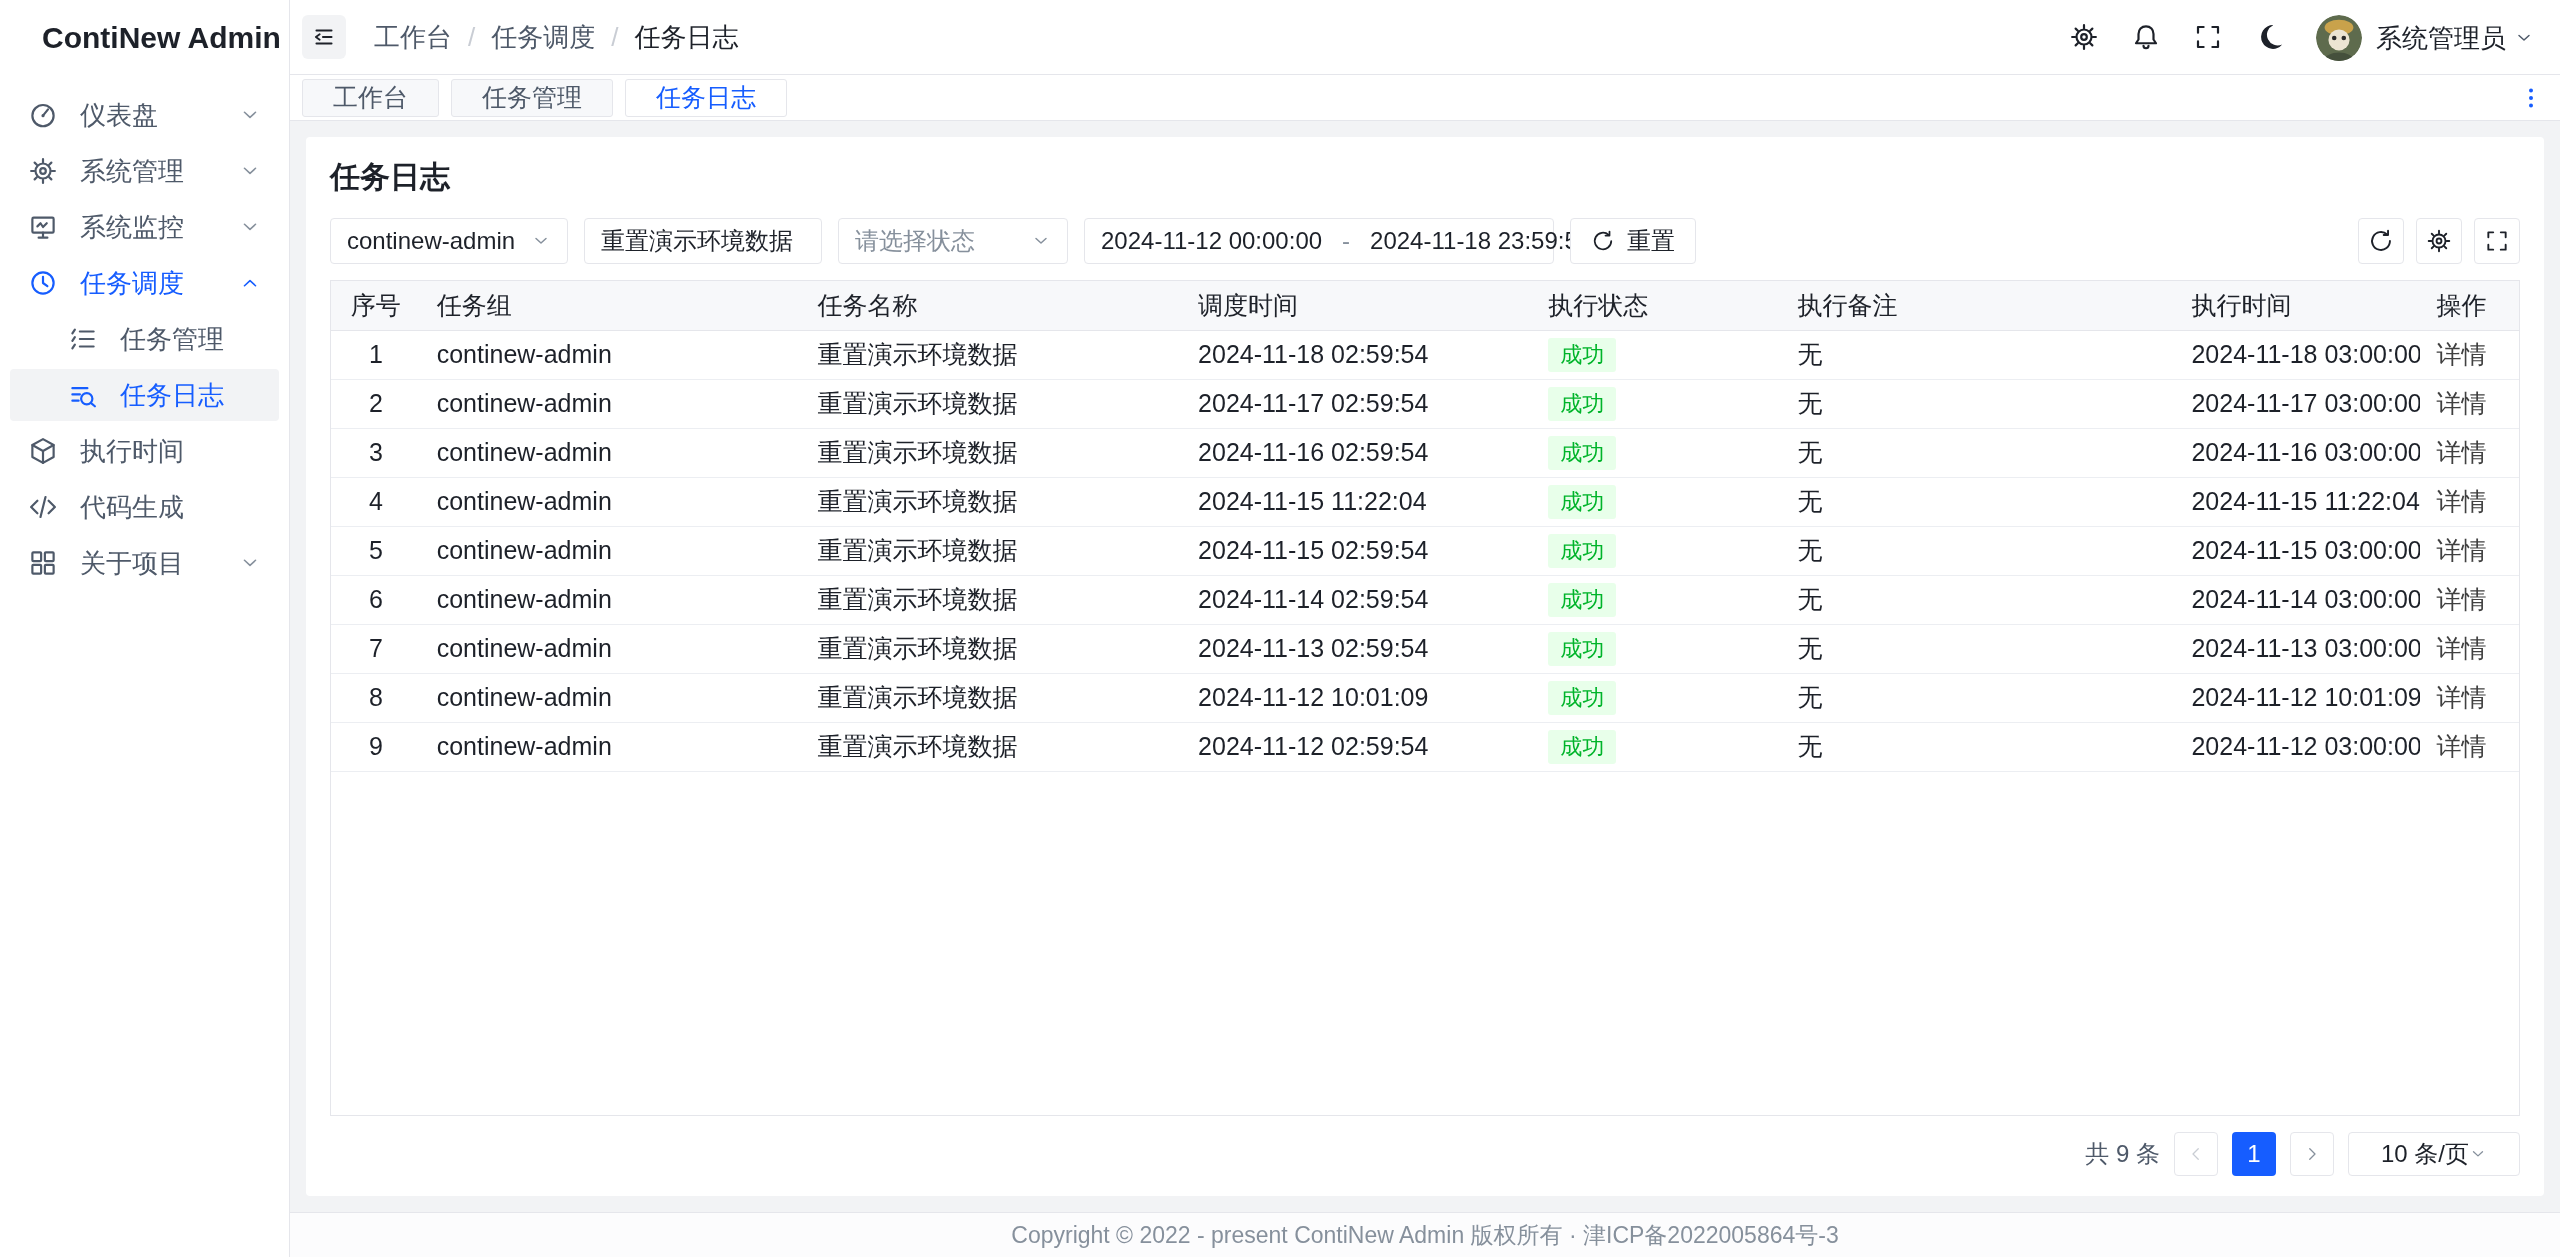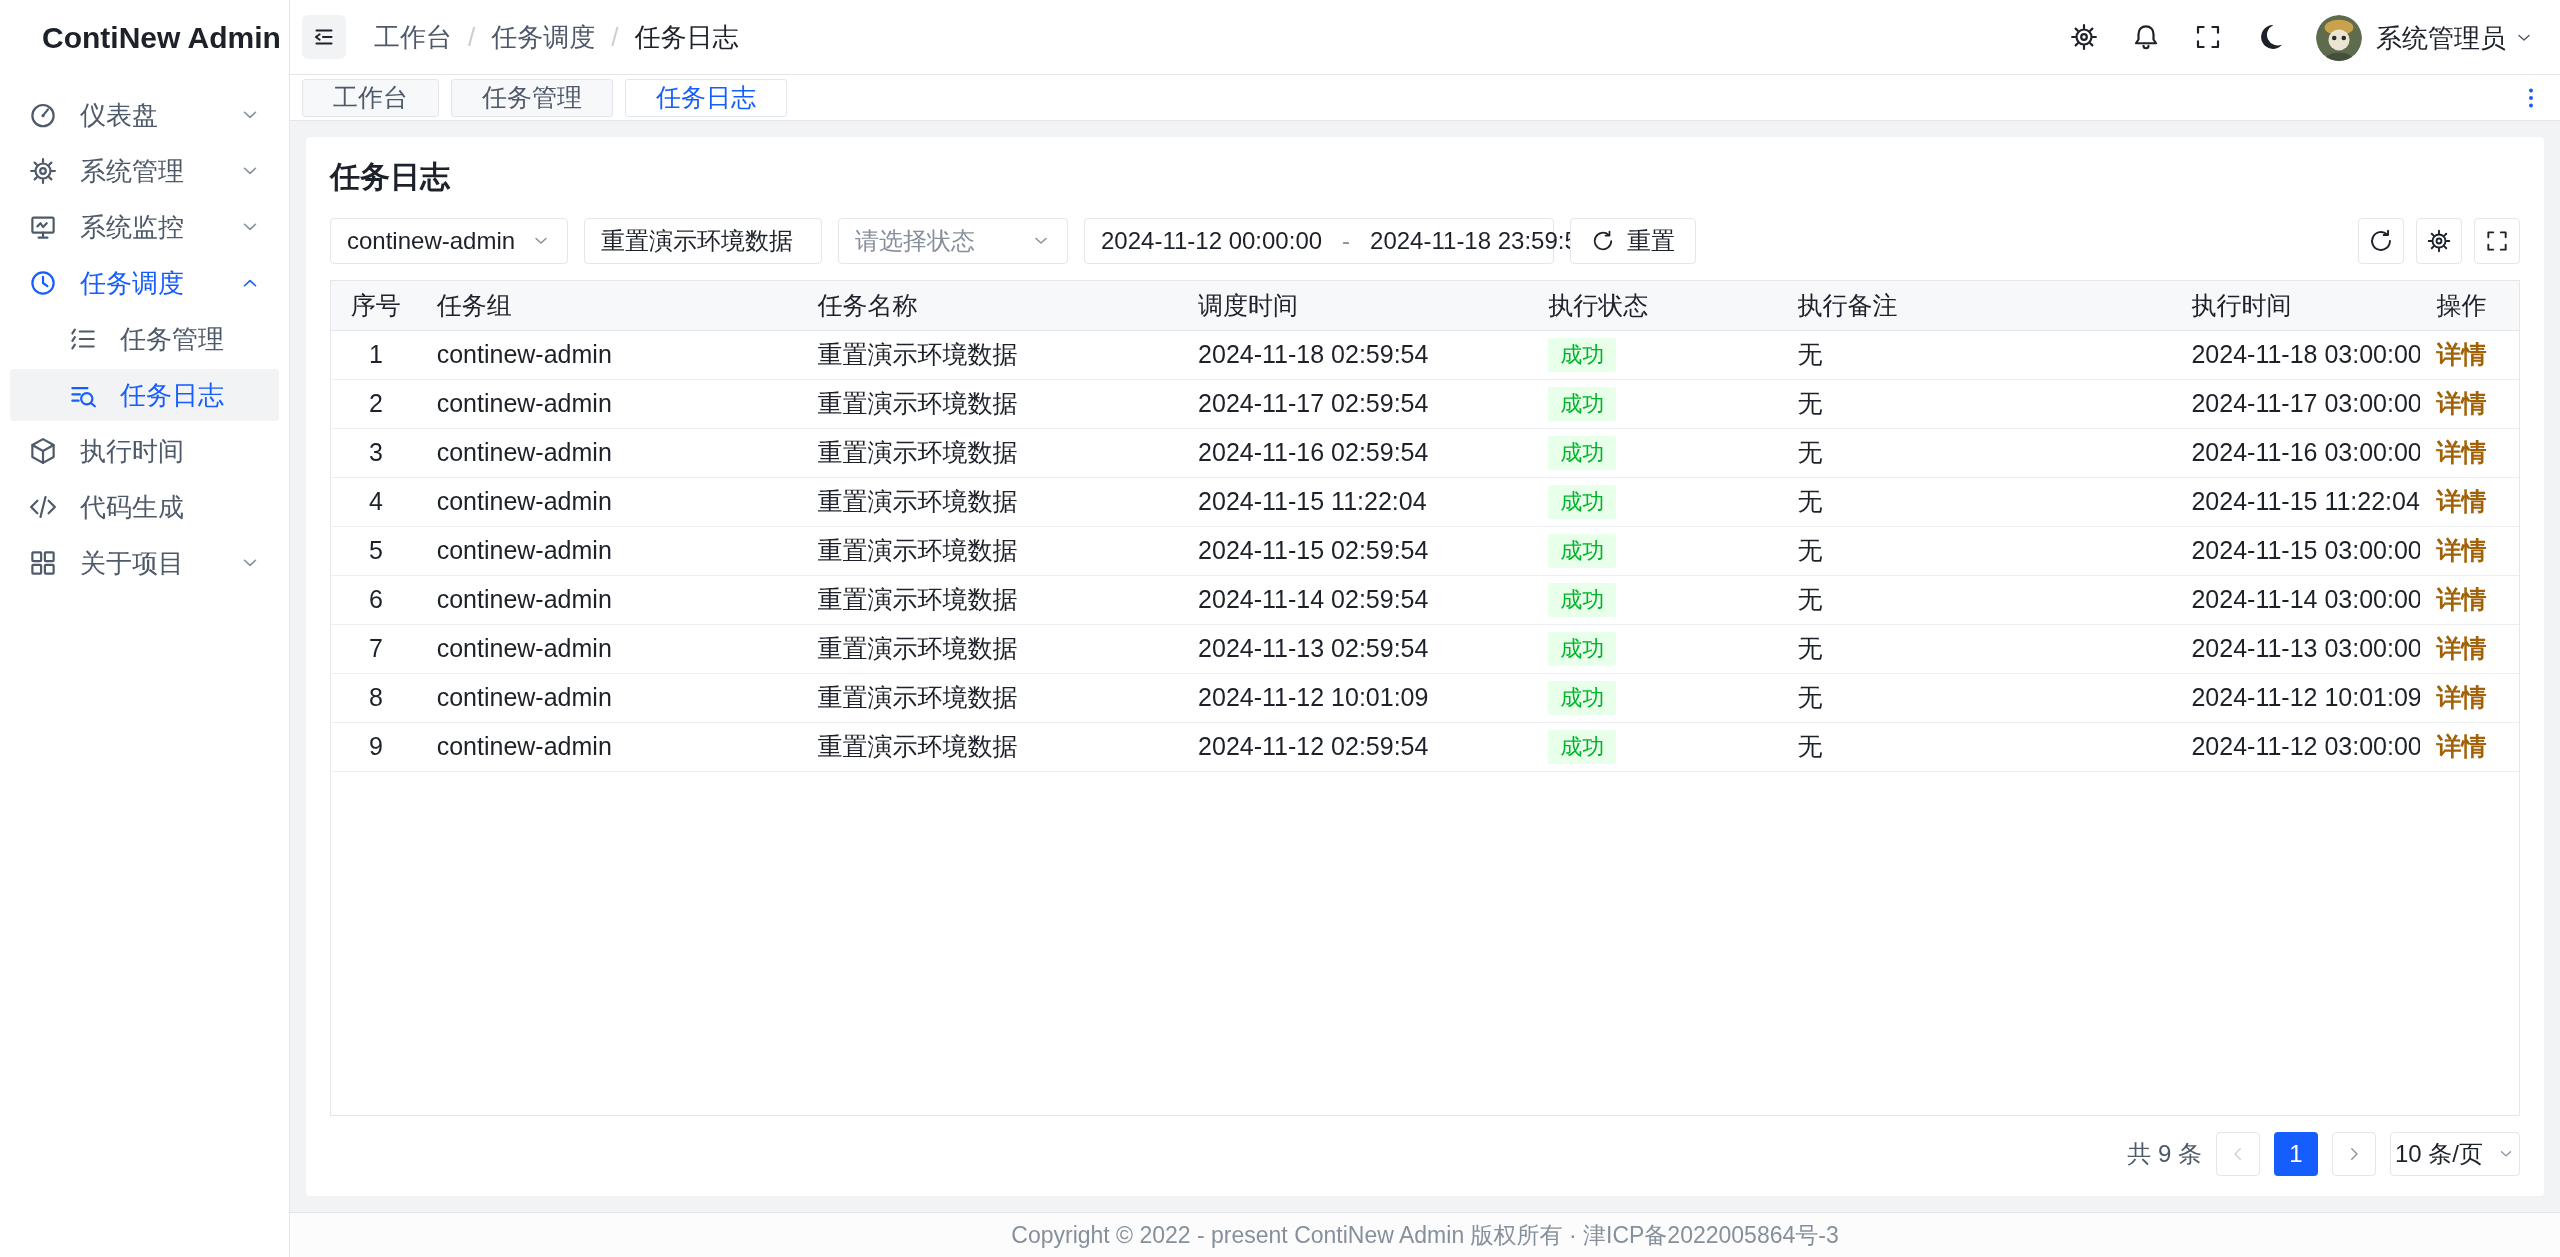--- a/index.html
+++ b/index.html
@@ -81,32 +81,32 @@
   .table-wrap { flex:1; border:1px solid #e5e6eb; border-radius:0; overflow:hidden; min-height:0; }
   table { width:100%; border-collapse:collapse; table-layout:fixed; font-size:25px; }
   th { background:#f7f8fa; height:49px; text-align:left; font-weight:500; color:#1d2129; padding:0 16px;
     border-bottom:1px solid #e5e6eb; white-space:nowrap; }
   td { height:49px; padding:0 16px; border-bottom:1px solid #eceef2; color:#1d2129; white-space:nowrap; overflow:hidden; }
   .col-no { text-align:center; }
   col.c-no{width:4.1%} col.c-group{width:17.4%} col.c-name{width:17.4%} col.c-sched{width:16%}
   col.c-status{width:11.4%} col.c-remark{width:18%} col.c-exec{width:11.2%} col.c-act{width:4.5%}
   .badge-success { display:inline-block; background:#e8ffea; color:#00b42a; font-size:22px; line-height:34px;
     padding:0 12px; border-radius:3px; }
-  .link { color:#a16207; cursor:pointer; text-decoration:none;font-weight:bold; }
+  .link { color:#404040; cursor:pointer; text-decoration:none; }
 
   
   .pager { display:flex; align-items:center; justify-content:flex-end; gap:14px; margin-top:16px; font-size:24px; color:#4e5969; flex-shrink:0; }
   .pg-btn { width:44px; height:44px; border:1px solid #e5e6eb; border-radius:4px; background:#fff;
     display:flex; align-items:center; justify-content:center; cursor:pointer; }
   .pg-btn .icn { width:18px; height:18px; }
   .pg-prev { color:#c9cdd4; }
   .pg-next { color:#86909c; }
   .pg-num { width:44px; height:44px; border-radius:4px; background:#165dff; color:#fff;
     display:flex; align-items:center; justify-content:center; font-size:24px; cursor:pointer; }
-  .pg-size { height:44px; gap:14px; padding:0 4px; }
+  .pg-size { height:44px; padding:0 32px; }
   .pg-size .chev { width:18px; height:18px; color:#86909c; }
 
   
   .footer { height:45px; background:#fcfcfd; border-top:1px solid #e5e6eb; display:flex; align-items:center; justify-content:center; flex-shrink:0; }
   .copyright { font-size:23px; color:#86909c; }
 </style>
 </head>
 <body>
 
 <div class="app">

